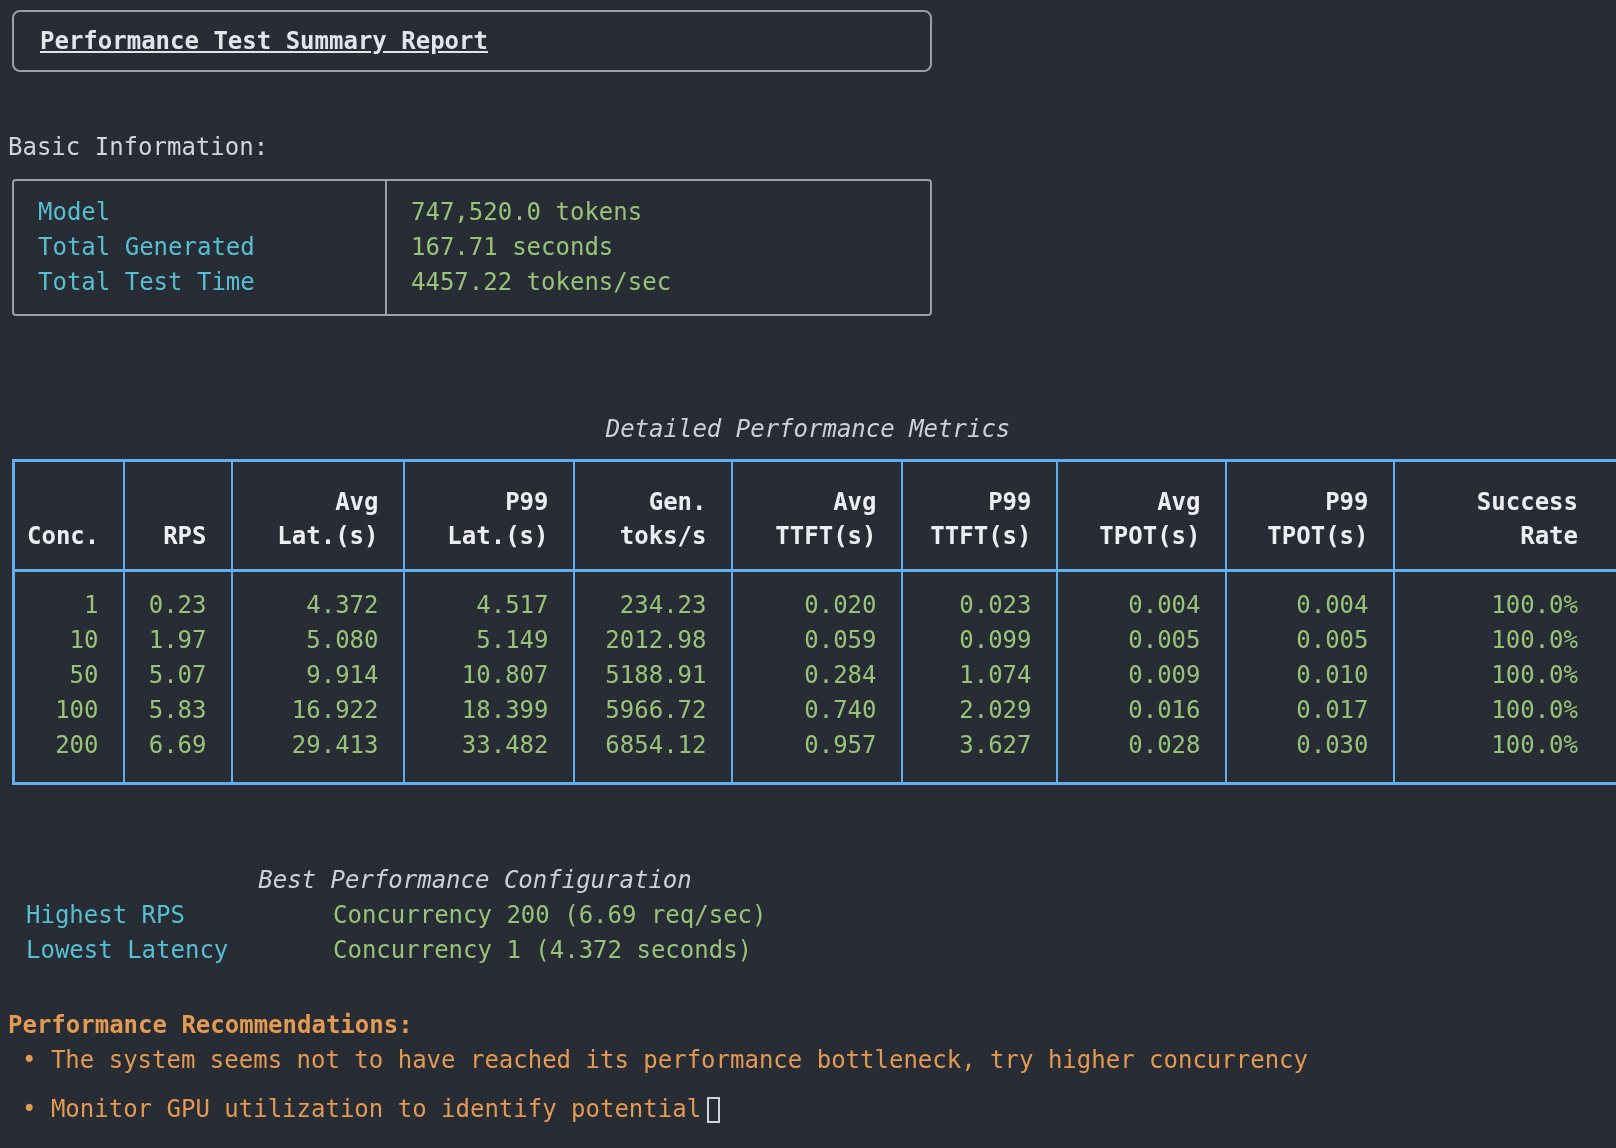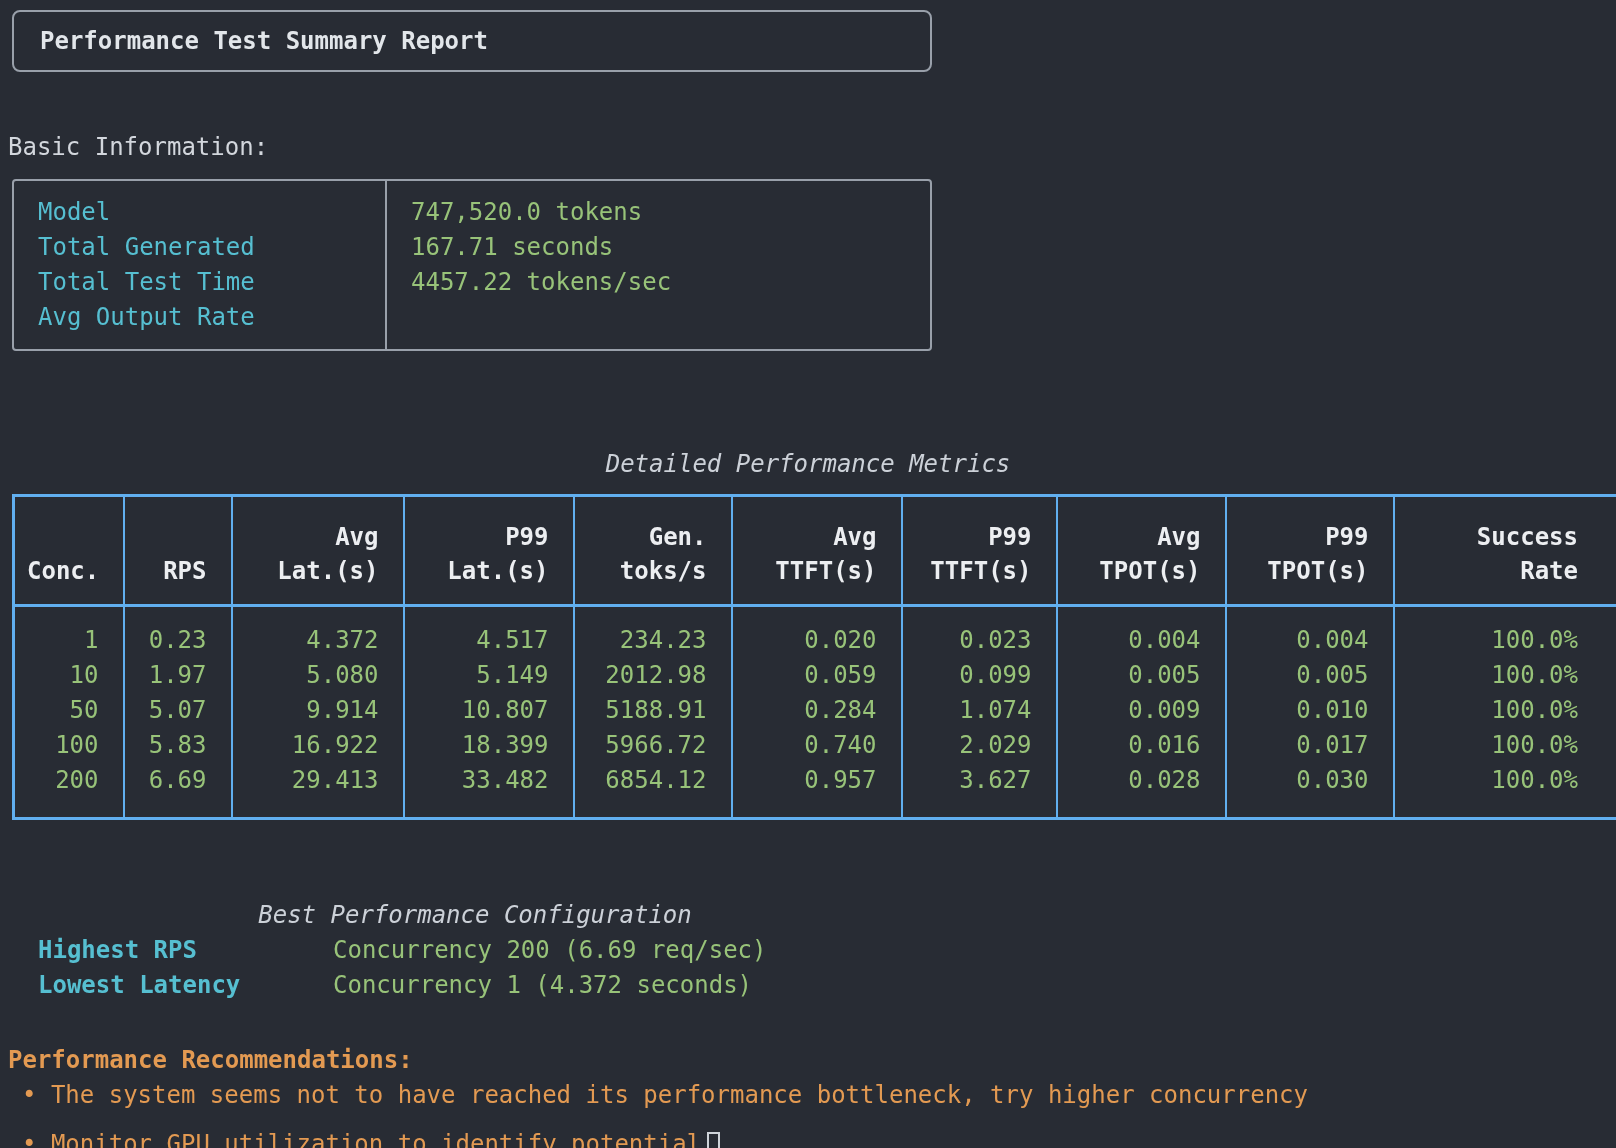--- a/index.html
+++ b/index.html
@@ -18,21 +18,21 @@
     width:1616px;height:1148px;overflow:hidden;
     background:var(--bg);
     color:var(--text);
     font-family:"DejaVu Sans Mono", monospace;
     font-size:24px;
   }
   .title-box{
     margin:10px 0 0 12px;width:920px;height:62px;
     border:2px solid var(--gray-border);border-radius:8px;
     display:flex;align-items:center;padding-left:26px;
-    font-weight:bold;color:#e2e6ea;
+    font-weight:bold;color:#e2e6ea;text-decoration:underline;
   }
   .section-heading{
     margin:58px 0 14px 8px;line-height:35px;color:#d3d7dd;
   }
   .info-box{
     margin-left:12px;width:920px;
     border:2px solid var(--gray-border);border-radius:4px;
     display:flex;
   }
   .info-col{line-height:35px;padding:14px 0 14px 24px;}
@@ -63,21 +63,21 @@
   table.metrics th.col0{text-align:left;padding-left:12px;}
   table.metrics tbody tr:first-child td{padding-top:16px;}
   table.metrics tbody tr:last-child td{padding-bottom:19px;}
   table.metrics th.col9, table.metrics td.col9{padding-right:58px;}
   .col0{width:110px}.col1{width:108px}.col2{width:172px}.col3{width:170px}
   .col4{width:158px}.col5{width:170px}.col6{width:155px}.col7{width:169px}
   .col8{width:168px}.col9{width:244px}
   .best-config{margin-top:78px;width:950px;}
   .best-title{text-align:center;font-style:italic;color:#ccd1d8;line-height:35px;}
   .best-row{display:flex;line-height:35px;}
-  .best-label{width:333px;padding-left:38px;color:var(--cyan);font-weight:bold;}
+  .best-label{width:333px;padding-left:26px;color:var(--cyan);}
   .best-value{color:var(--green);}
   .recs{margin-top:40px;padding-left:8px;}
   .recs-heading{color:var(--orange);font-weight:bold;line-height:35px;}
   .rec-item{color:var(--orange);padding-left:14px;line-height:35px;white-space:nowrap;}
   .partial-line{
     margin-top:14px;padding-left:14px;line-height:35px;
     color:var(--orange);white-space:nowrap;
   }
   .cursor-box{
     display:inline-block;width:13px;height:26px;margin-left:6px;
@@ -91,21 +91,20 @@
   <span>Performance Test Summary Report</span>
 </div>
 
 <div class="section-heading">Basic Information:</div>
 
 <div class="info-box">
   <div class="info-col info-labels">
     <div>Model</div>
     <div>Total Generated</div>
     <div>Total Test Time</div>
-    <div>Avg Output Rate</div>
   </div>
   <div class="info-col info-values">
     <div>747,520.0 tokens</div>
     <div>167.71 seconds</div>
     <div>4457.22 tokens/sec</div>
   </div>
 </div>
 
 <div class="metrics-title">Detailed Performance Metrics</div>
 

